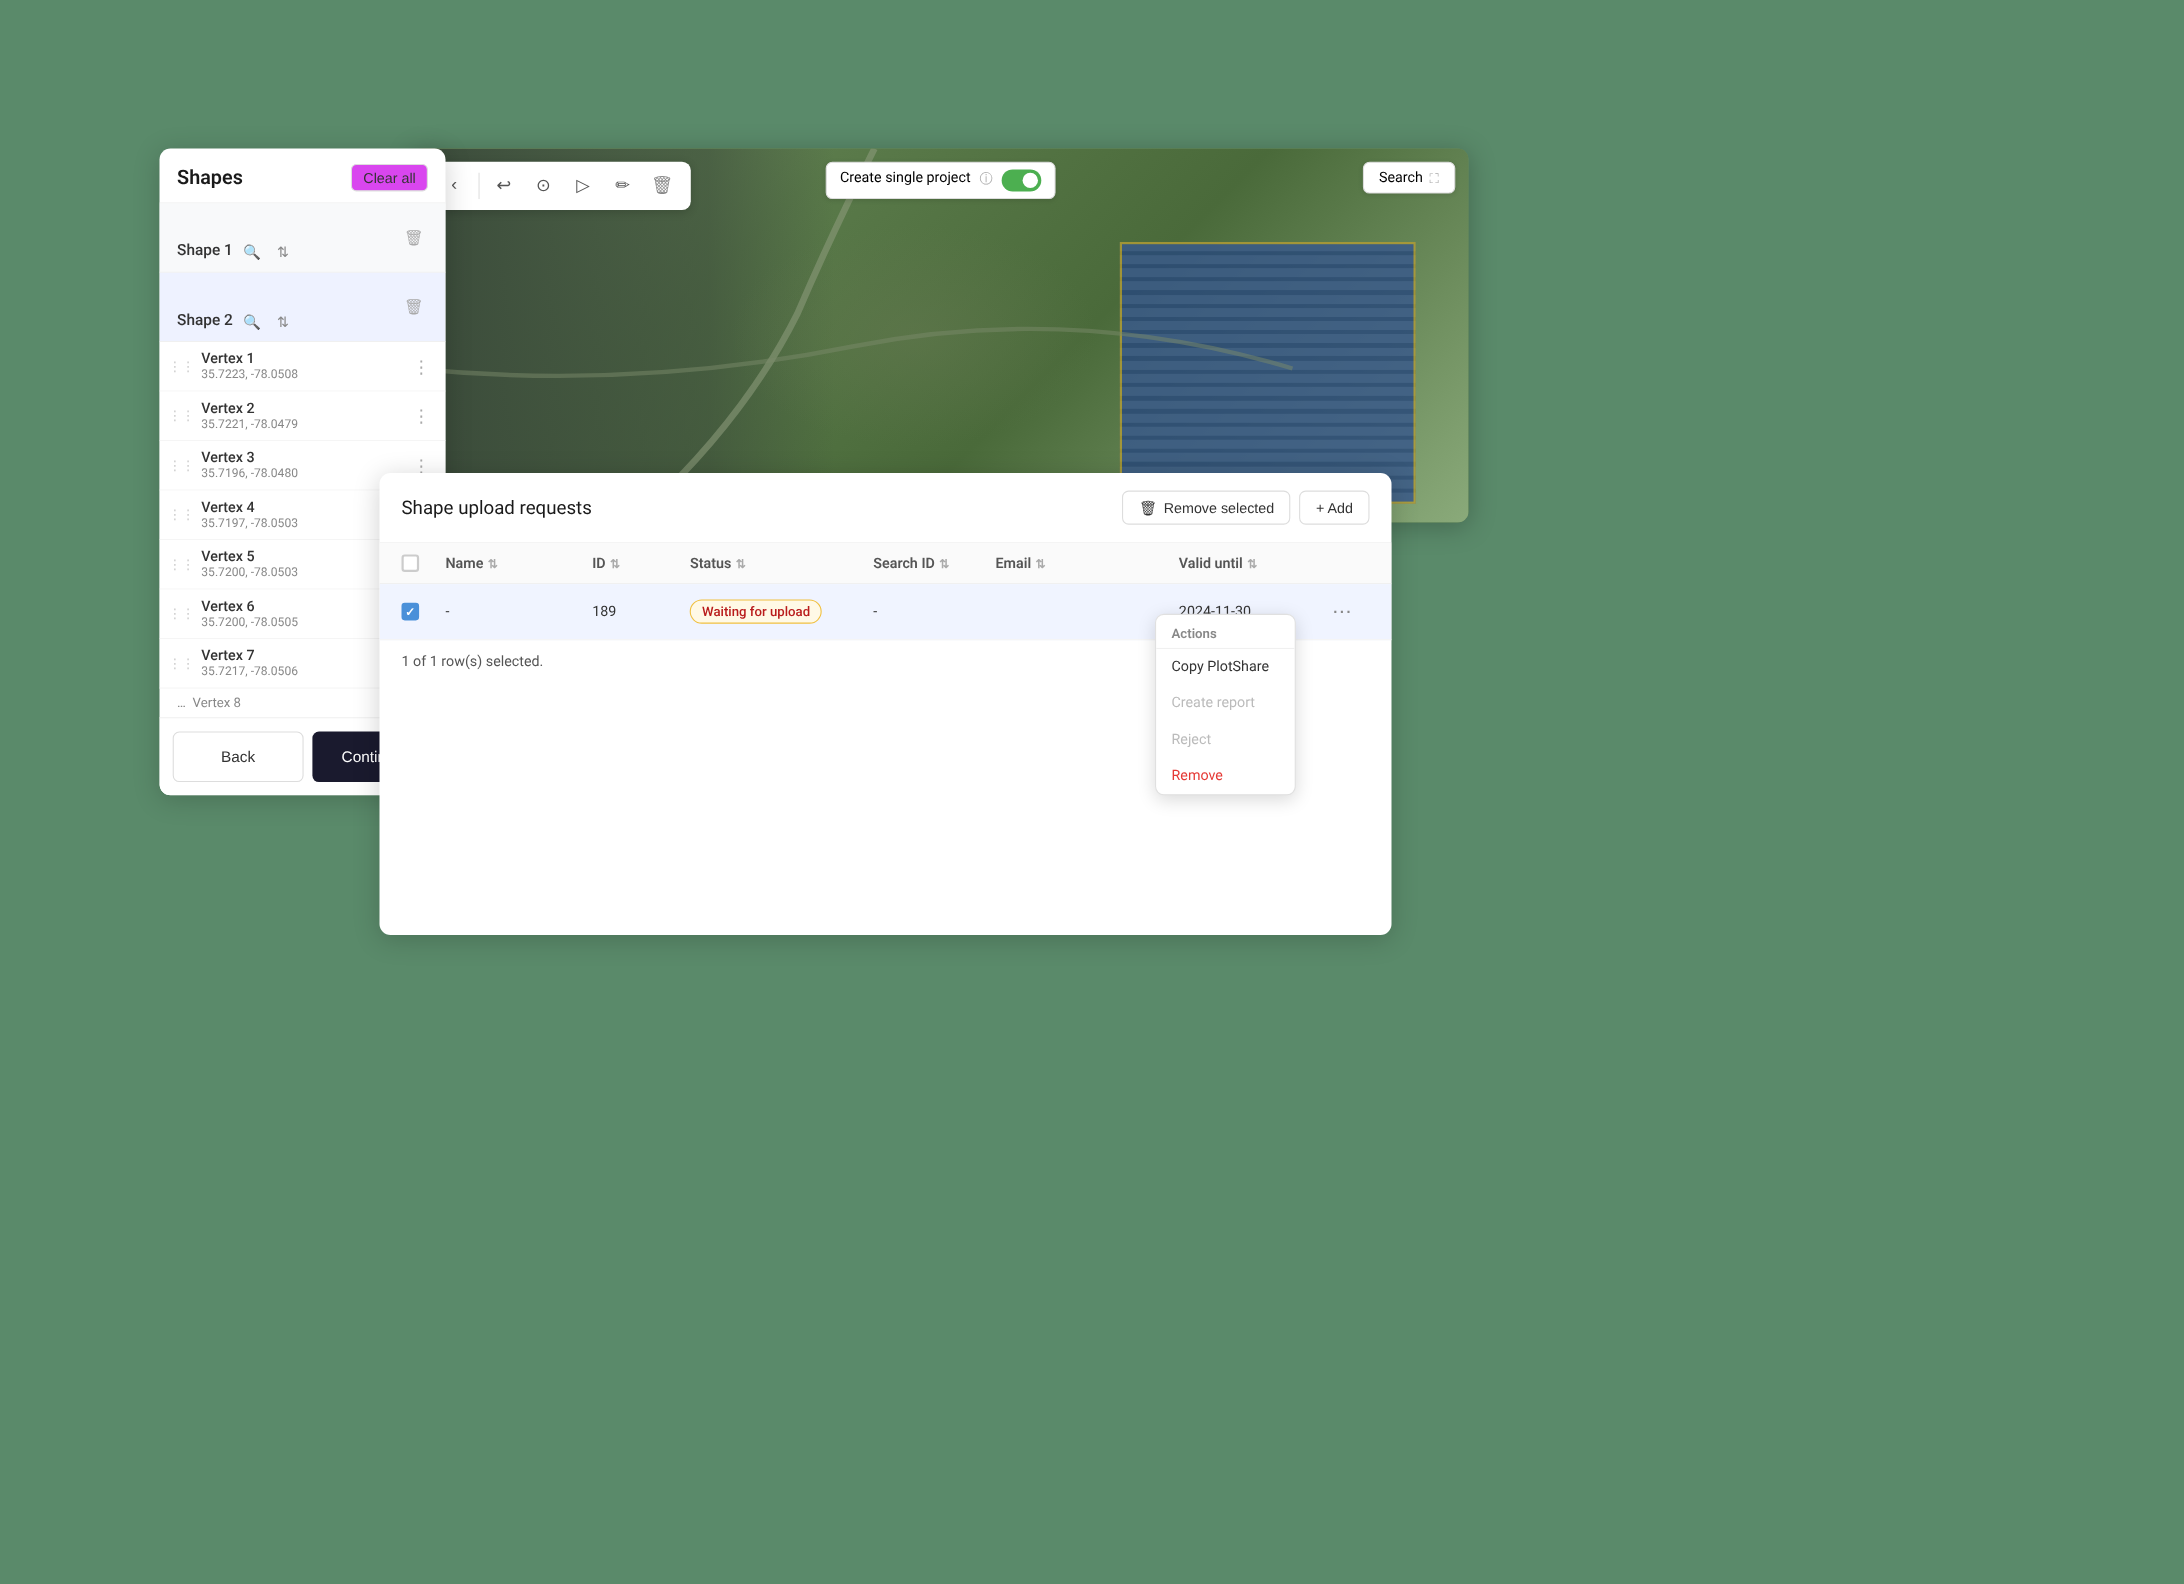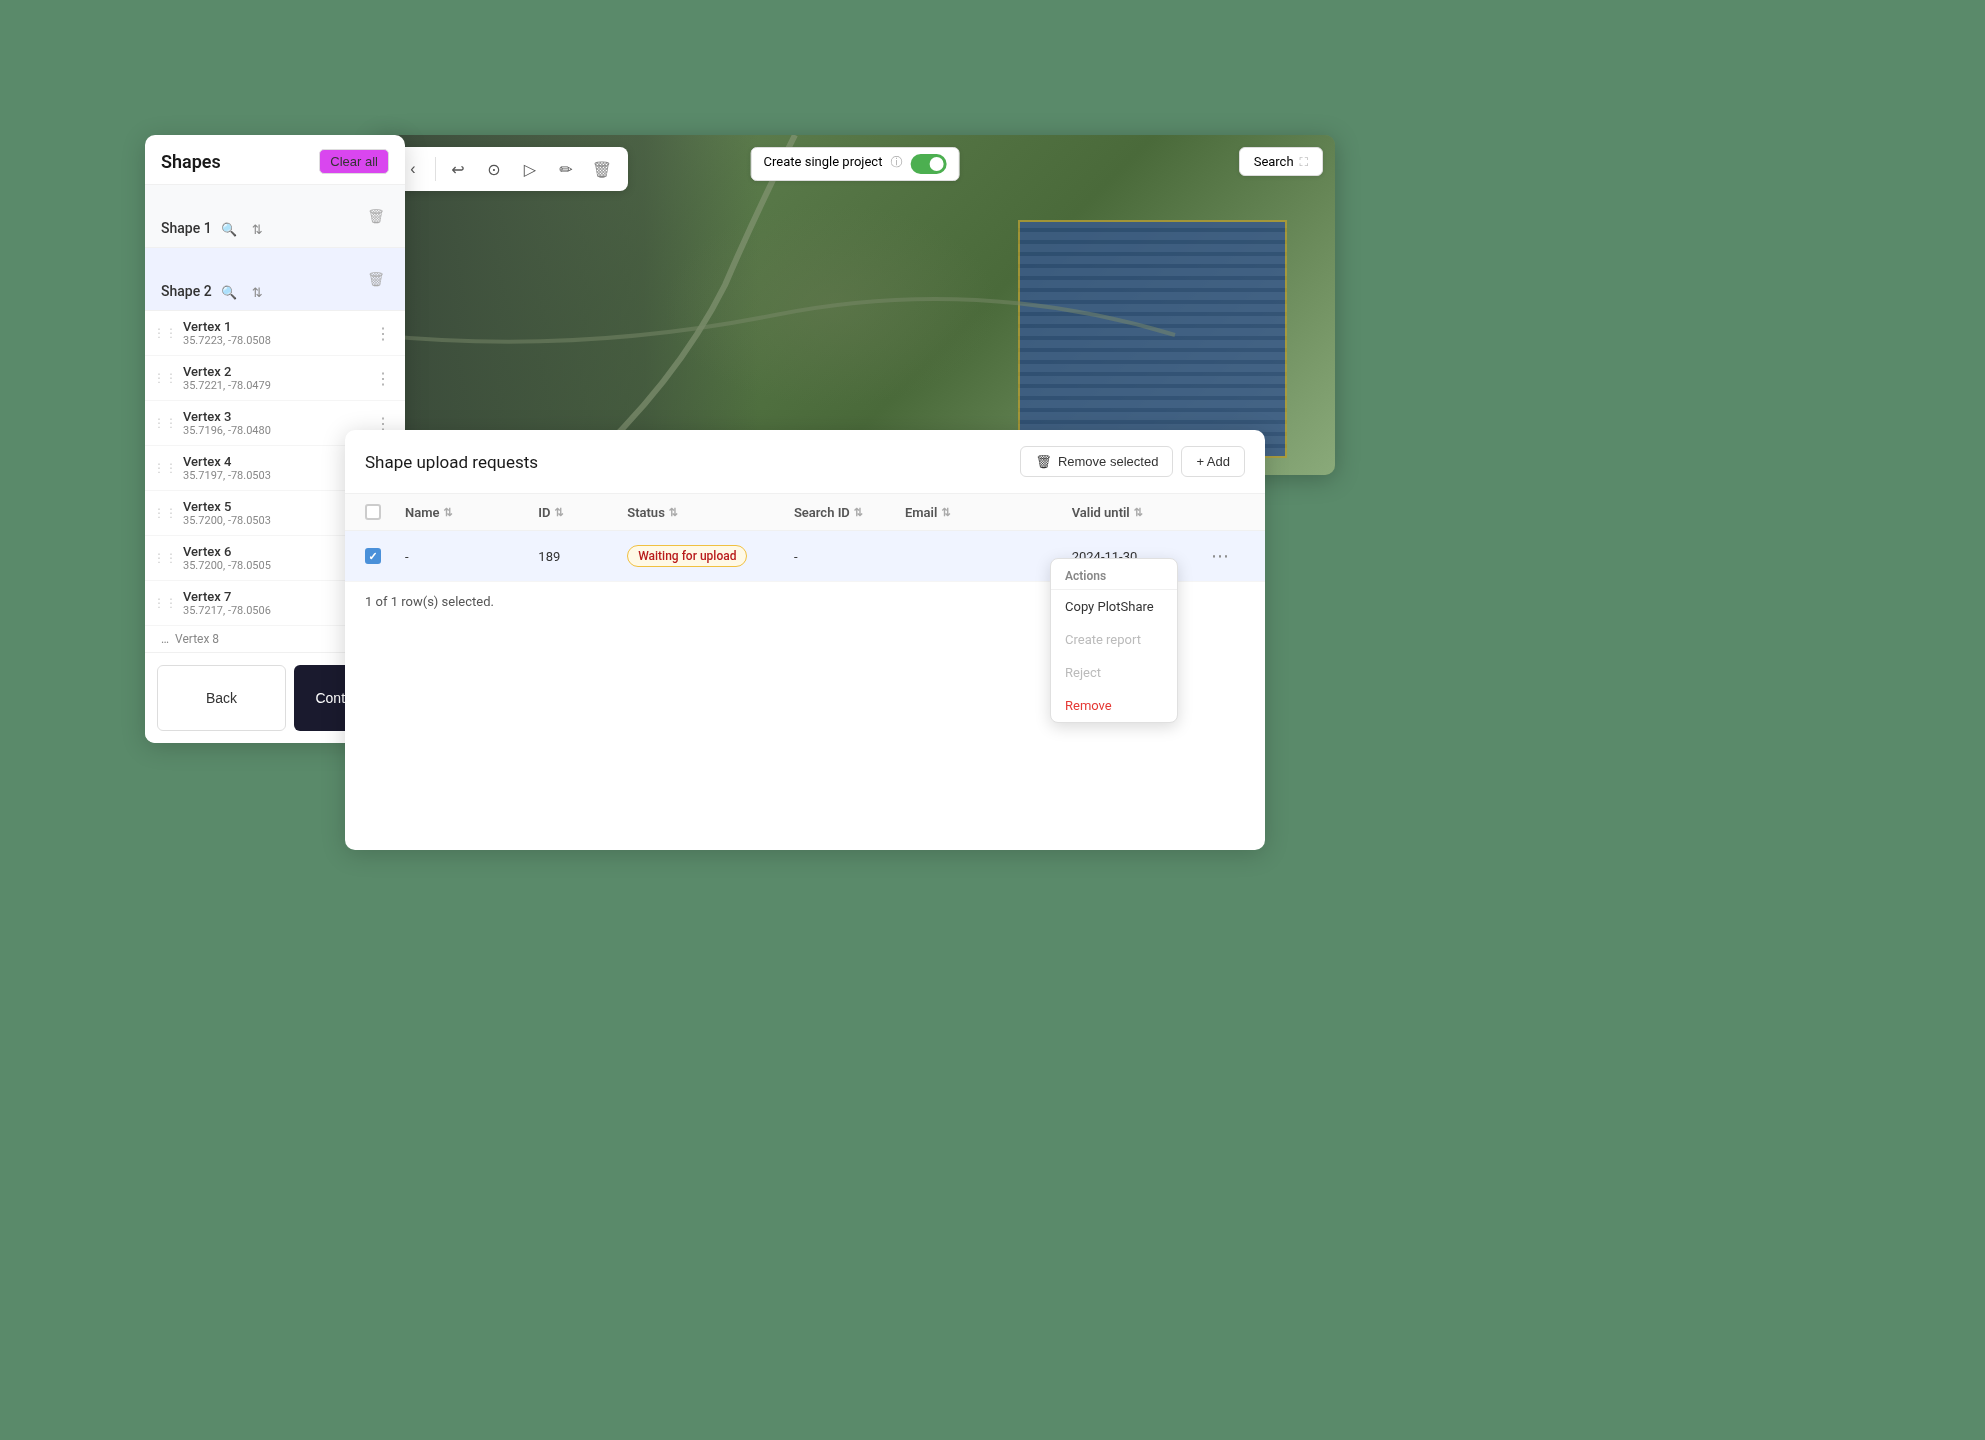--- a/index.html
+++ b/index.html
@@ -239,21 +239,21 @@
     }
     .shapes-footer {
       display: flex;
       padding: 12px;
       gap: 8px;
       border-top: 1px solid #f0f0f0;
       background: white;
     }
     .back-btn {
       flex: 1;
-      padding: 24px;
+      padding: 14px;
       border: 1px solid #ddd;
       border-radius: 6px;
       background: white;
       font-size: 14px;
       cursor: pointer;
       color: #333;
     }
     .continue-btn {
       flex: 1;
       padding: 10px;

